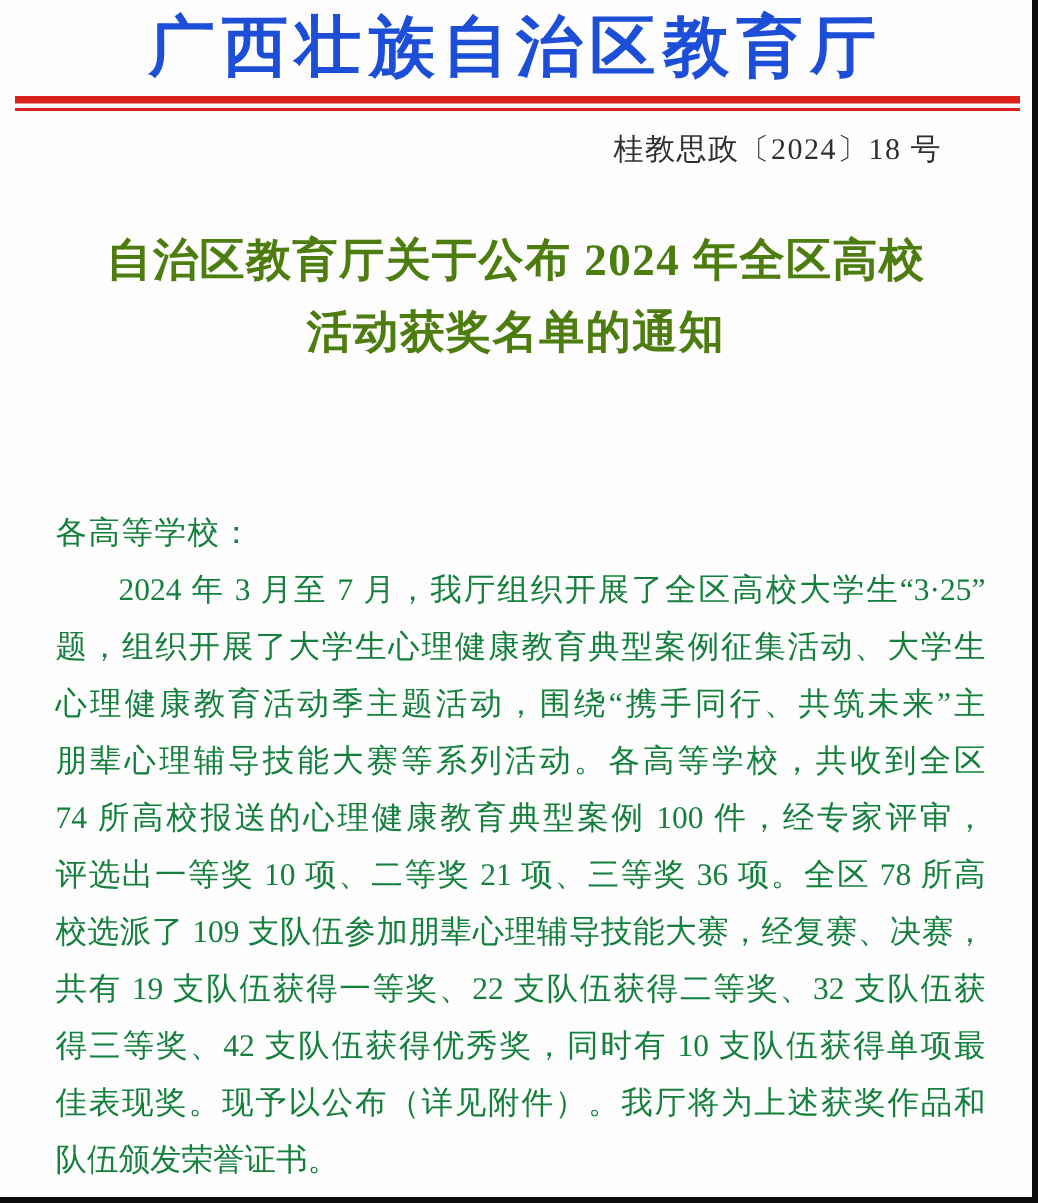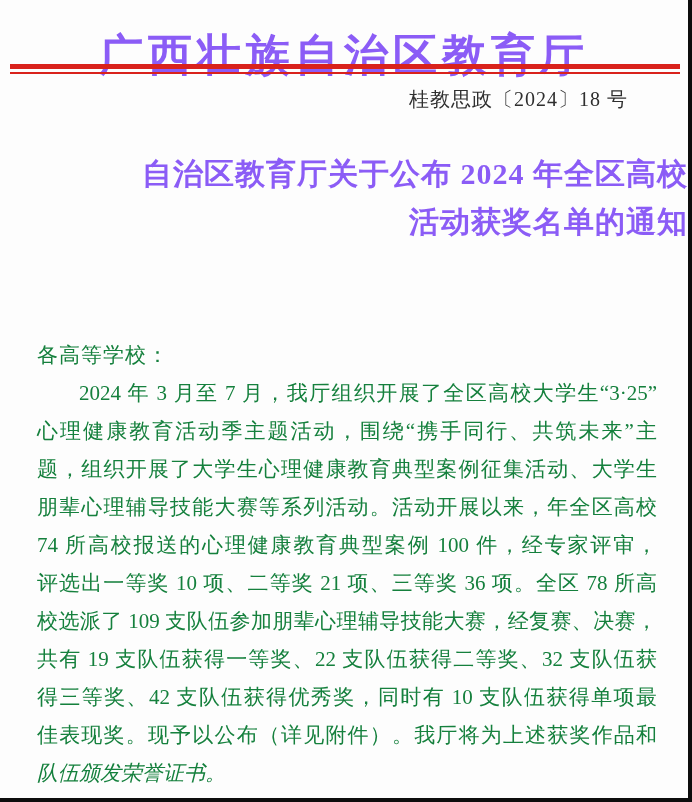--- a/index.html
+++ b/index.html
@@ -17,27 +17,26 @@
     border-right: 4px solid #0d0d0d;
     border-bottom: 4px solid #0d0d0d;
     overflow: hidden;
   }
   .agency-header {
     position: absolute;
     top: 6px;
     left: 0;
     width: 100%;
     text-align: center;
-    color: #8b5cf6;
+    color: #1d4ed8;
     font-size: 44px;
     font-weight: bold;
     letter-spacing: 5px;
     line-height: 52px;
     white-space: nowrap;
-    margin-top: 24px;
   }
   .red-rule {
     position: absolute;
     top: 64px;
     left: 10px;
     right: 8px;
     height: 3px;
     border-top: 5px solid #d9221c;
     border-bottom: 2px solid #d9221c;
   }
@@ -48,24 +47,24 @@
     font-size: 20px;
     color: #2f2f2f;
     letter-spacing: 1px;
     white-space: nowrap;
   }
   .notice-title {
     position: absolute;
     top: 150px;
     left: 0;
     width: 100%;
-    text-align: right;
+    text-align: center;
     font-size: 30px;
     font-weight: bold;
-    color: #8b5cf6;
+    color: #4d7c0f;
     line-height: 48px;
     letter-spacing: 1px;
   }
   .doc-body {
     position: absolute;
     top: 336px;
     left: 37px;
     width: 620px;
     font-size: 21px;
     line-height: 38px;
@@ -79,21 +78,20 @@
     text-align: justify;
     text-align-last: justify;
     text-justify: inter-ideograph;
   }
   .para-line.first {
     text-indent: 2em;
   }
   .para-line.last {
     text-align: right;
     text-align-last: left;
-    font-style: italic;
   }
 </style>
 </head>
 <body>
 
 <div class="page">
 
   <div class="agency-header">广西壮族自治区教育厅</div>
 
   <div class="red-rule"></div>
@@ -101,23 +99,23 @@
   <div class="doc-number">桂教思政〔2024〕18 号</div>
 
   <div class="notice-title">
     <div>自治区教育厅关于公布 2024 年全区高校</div>
     <div>活动获奖名单的通知</div>
   </div>
 
   <div class="doc-body">
     <div class="salutation">各高等学校：</div>
     <div class="para-line first">2024 年 3 月至 7 月，我厅组织开展了全区高校大学生“3·25”</div>
+    <div class="para-line">题，组织开展了大学生心理健康教育典型案例征集活动、大学生</div>
     <div class="para-line">心理健康教育活动季主题活动，围绕“携手同行、共筑未来”主</div>
-    <div class="para-line">题，组织开展了大学生心理健康教育典型案例征集活动、大学生</div>
-    <div class="para-line">朋辈心理辅导技能大赛等系列活动。活动开展以来，年全区高校</div>
+    <div class="para-line">朋辈心理辅导技能大赛等系列活动。各高等学校，共收到全区</div>
     <div class="para-line">74 所高校报送的心理健康教育典型案例 100 件，经专家评审，</div>
     <div class="para-line">评选出一等奖 10 项、二等奖 21 项、三等奖 36 项。全区 78 所高</div>
     <div class="para-line">校选派了 109 支队伍参加朋辈心理辅导技能大赛，经复赛、决赛，</div>
     <div class="para-line">共有 19 支队伍获得一等奖、22 支队伍获得二等奖、32 支队伍获</div>
     <div class="para-line">得三等奖、42 支队伍获得优秀奖，同时有 10 支队伍获得单项最</div>
     <div class="para-line">佳表现奖。现予以公布（详见附件）。我厅将为上述获奖作品和</div>
     <div class="para-line last">队伍颁发荣誉证书。</div>
   </div>
 
 </div>

